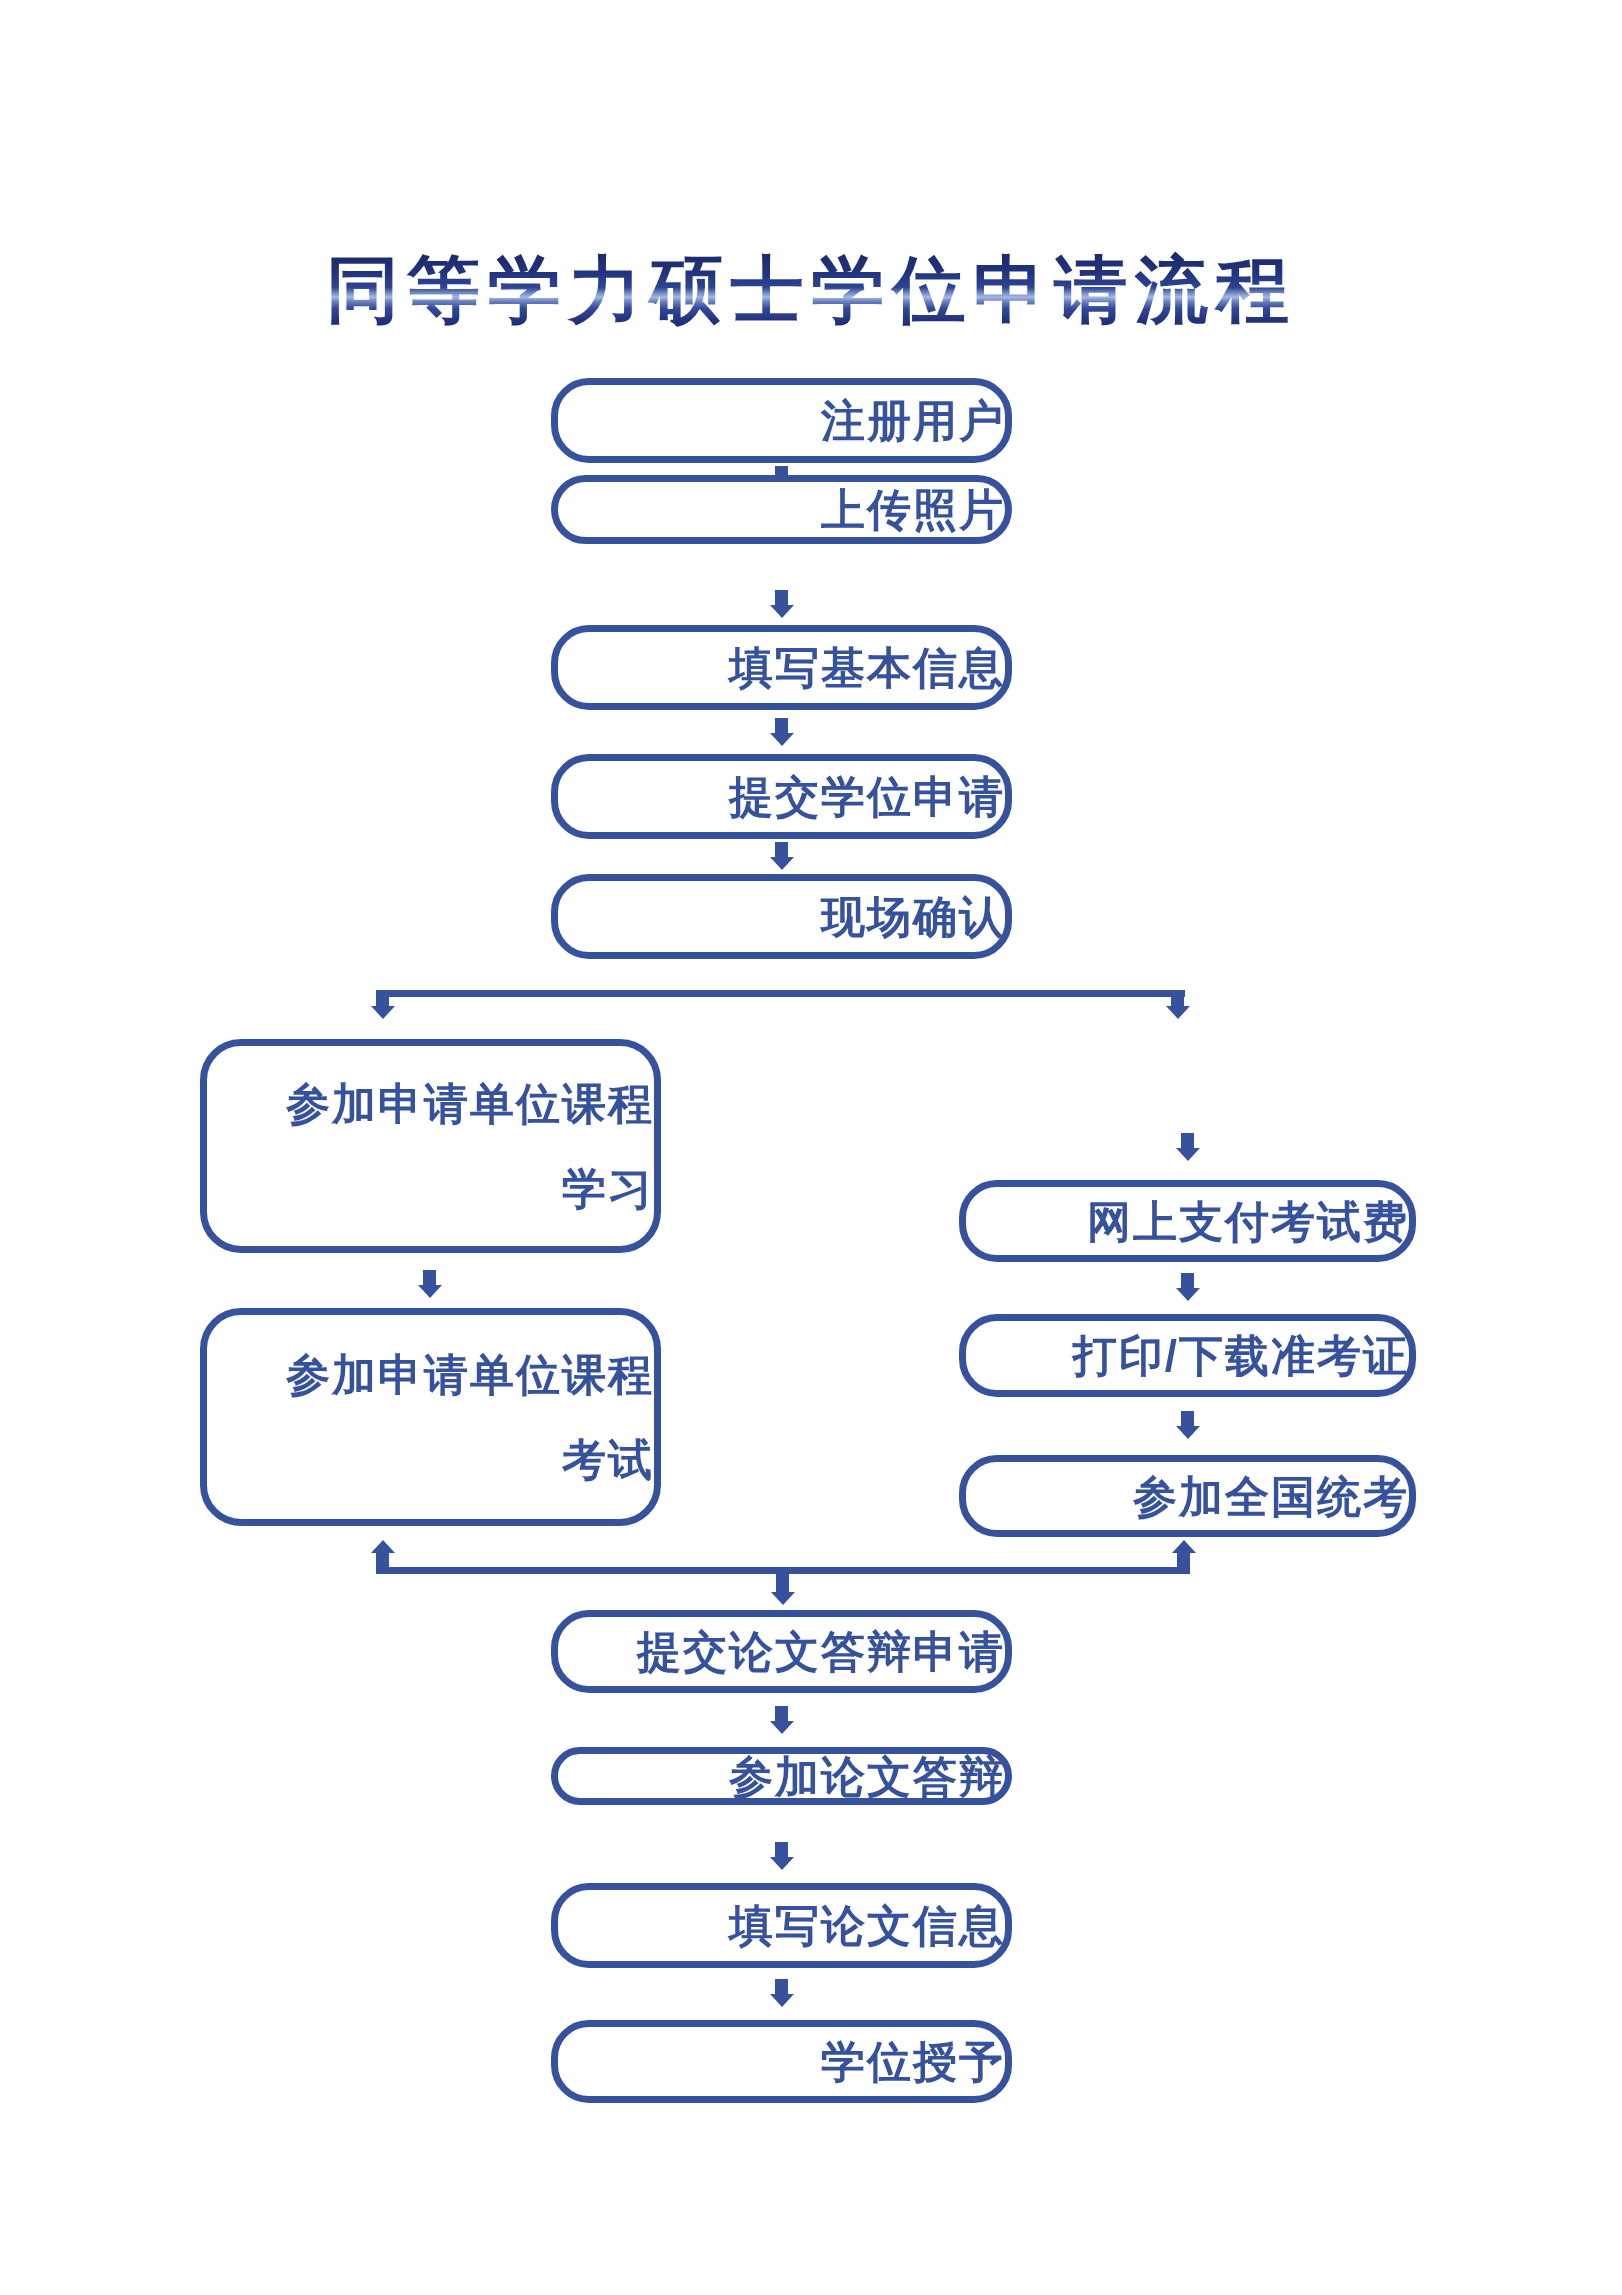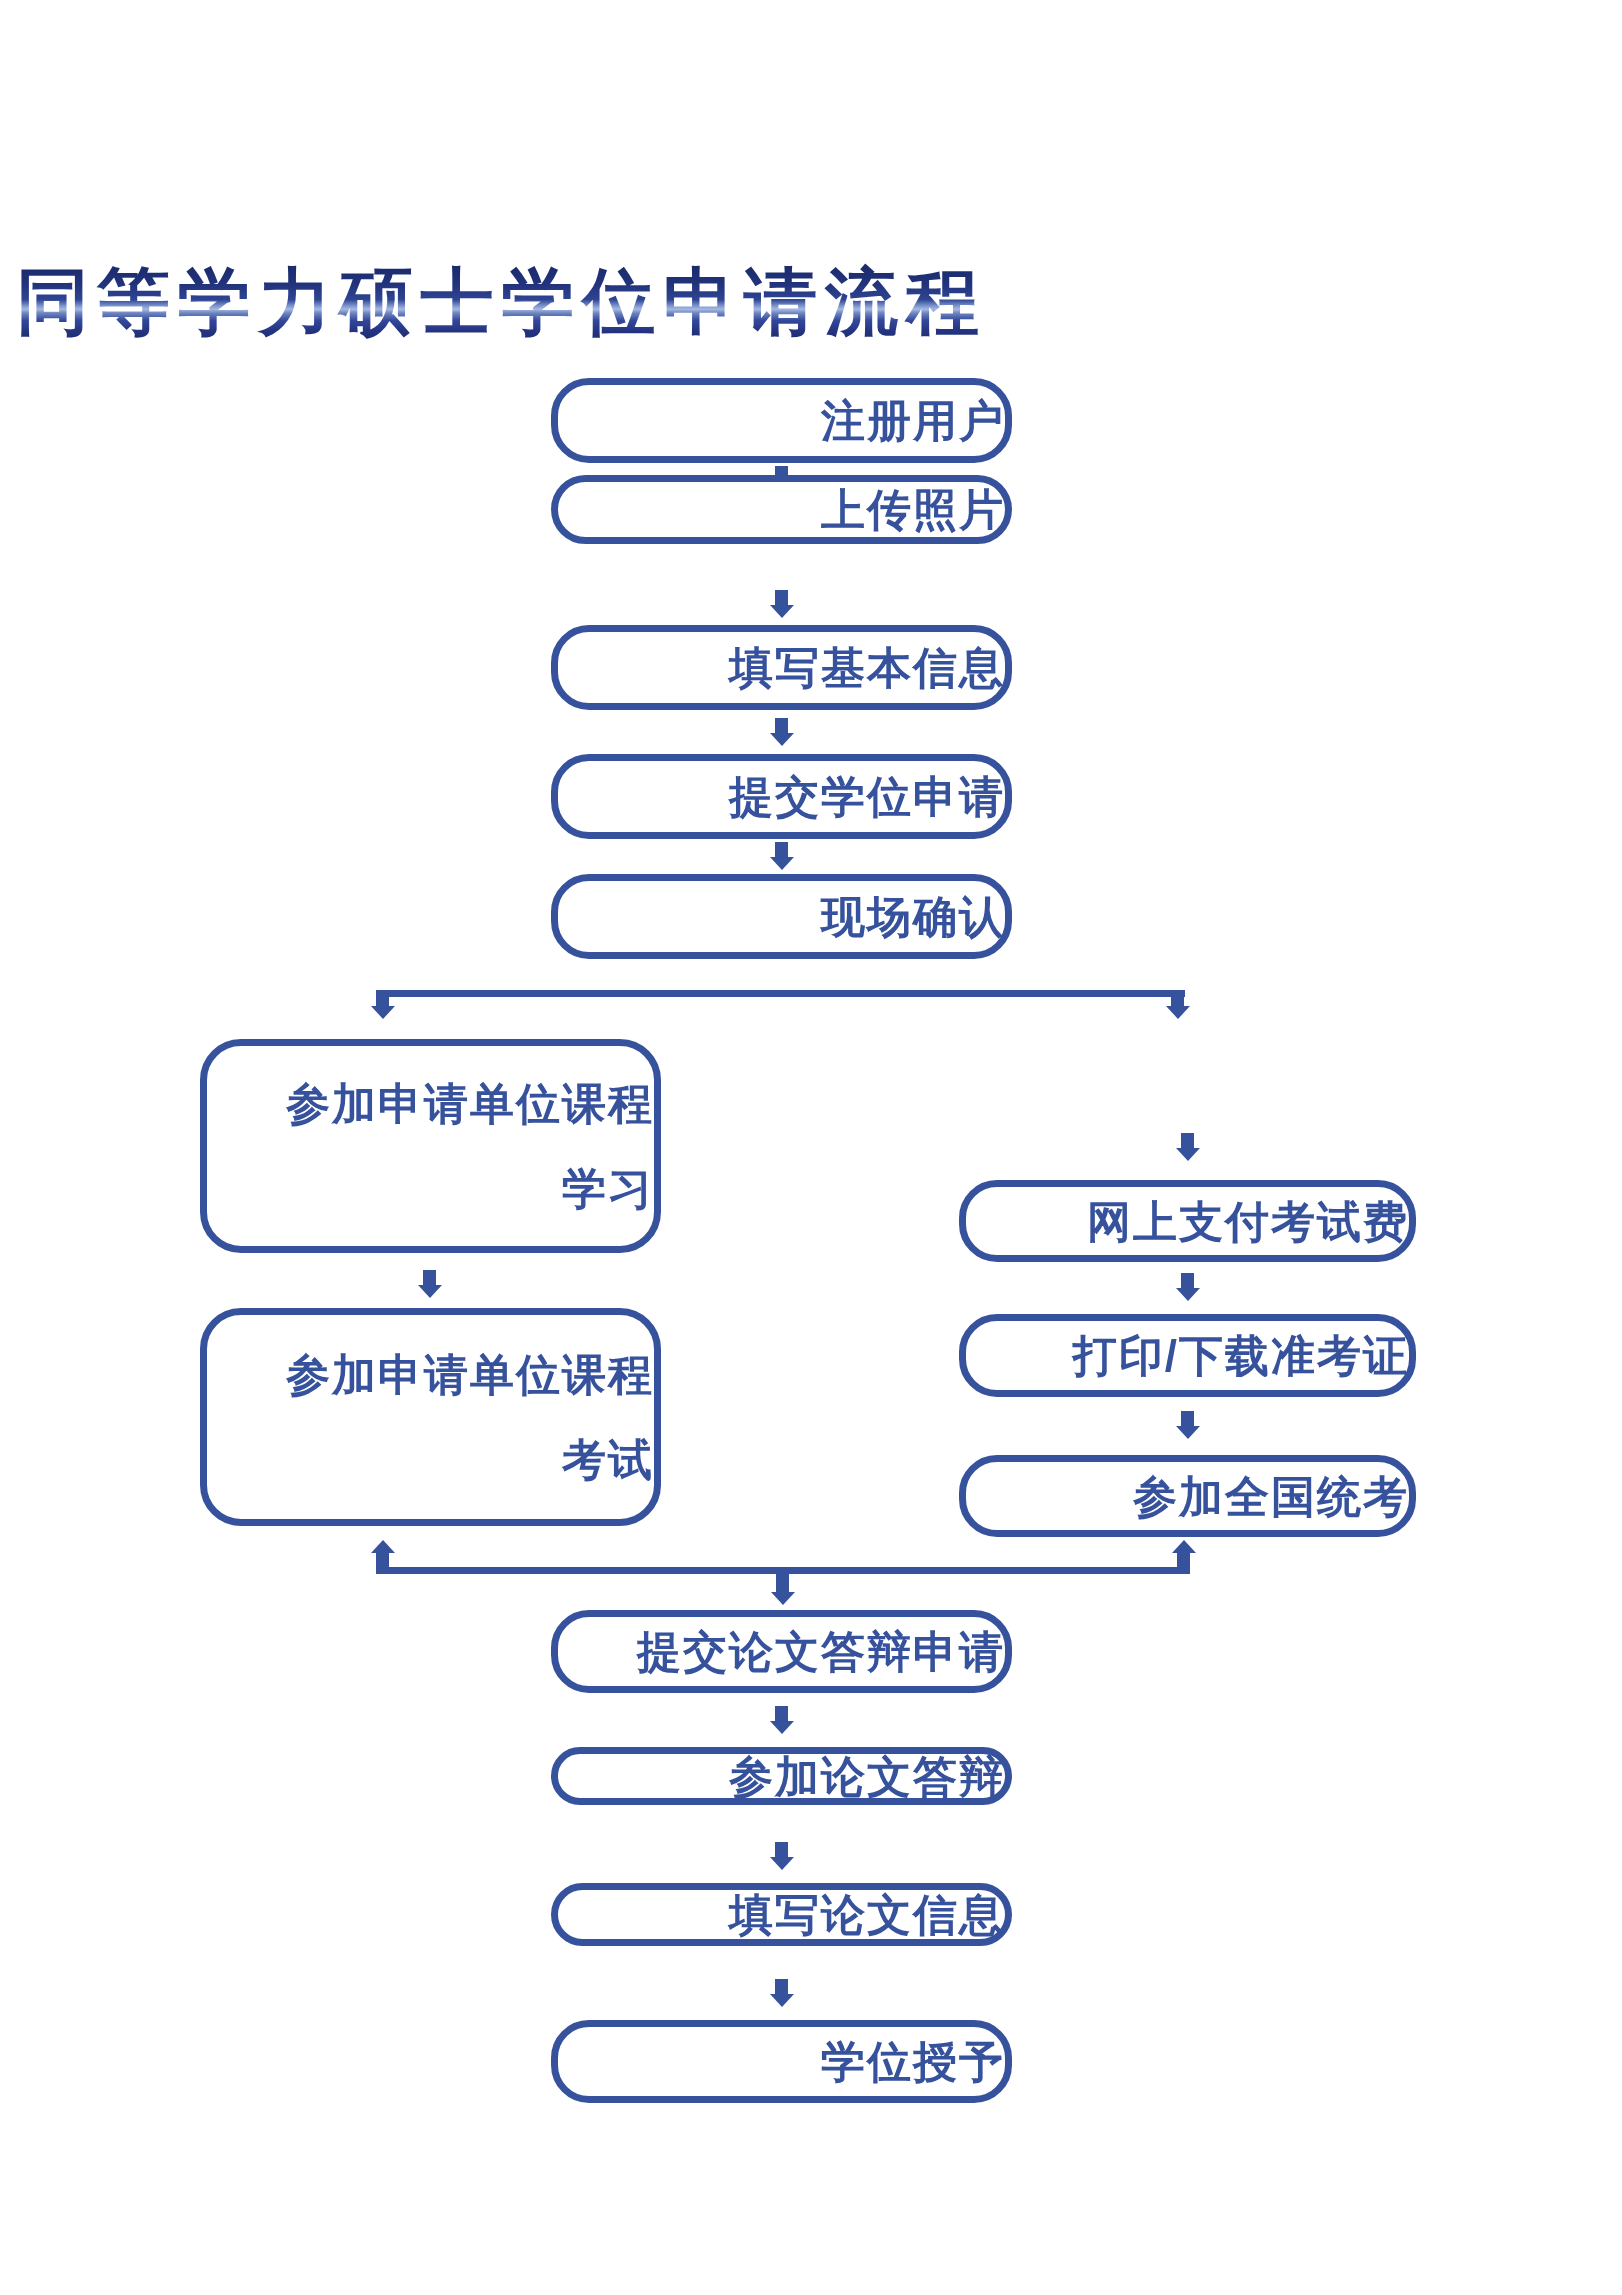--- a/index.html
+++ b/index.html
@@ -11,21 +11,22 @@
     position:relative;
     width:1623px;
     height:2295px;
     background:var(--bg);
     font-family:"Liberation Sans", sans-serif;
     overflow:hidden;
   }
   .title{
     position:absolute;
     left:0; right:0; top:246px;
-    margin:16px;
+    margin:4px;
+    text-align:center;
     font-size:73px;
     line-height:80px;
     font-weight:700;
     letter-spacing:7.9px;
     color:#223577;
   }
   @supports ((-webkit-background-clip: text) or (background-clip: text)){
     .title{
       background:linear-gradient(180deg,
         #1A2968 0%,
@@ -190,21 +191,21 @@
   </div>
 
   <div class="node" style="left:551px;top:1747px;width:461px;height:58px">
     <span class="line">参加论文答辩</span>
   </div>
   <div class="arrow arrow-down" style="left:769px;top:1842px">
     <div class="shaft" style="height:15px"></div>
       <div class="head"></div>
   </div>
 
-  <div class="node" style="left:551px;top:1883px;width:461px;height:63px">
+  <div class="node" style="left:551px;top:1883px;width:461px;height:85px">
     <span class="line">填写论文信息</span>
   </div>
   <div class="arrow arrow-down" style="left:769px;top:1979px">
     <div class="shaft" style="height:15px"></div>
       <div class="head"></div>
   </div>
 
   <div class="node" style="left:551px;top:2020px;width:461px;height:83px">
     <span class="line">学位授予</span>
   </div>

